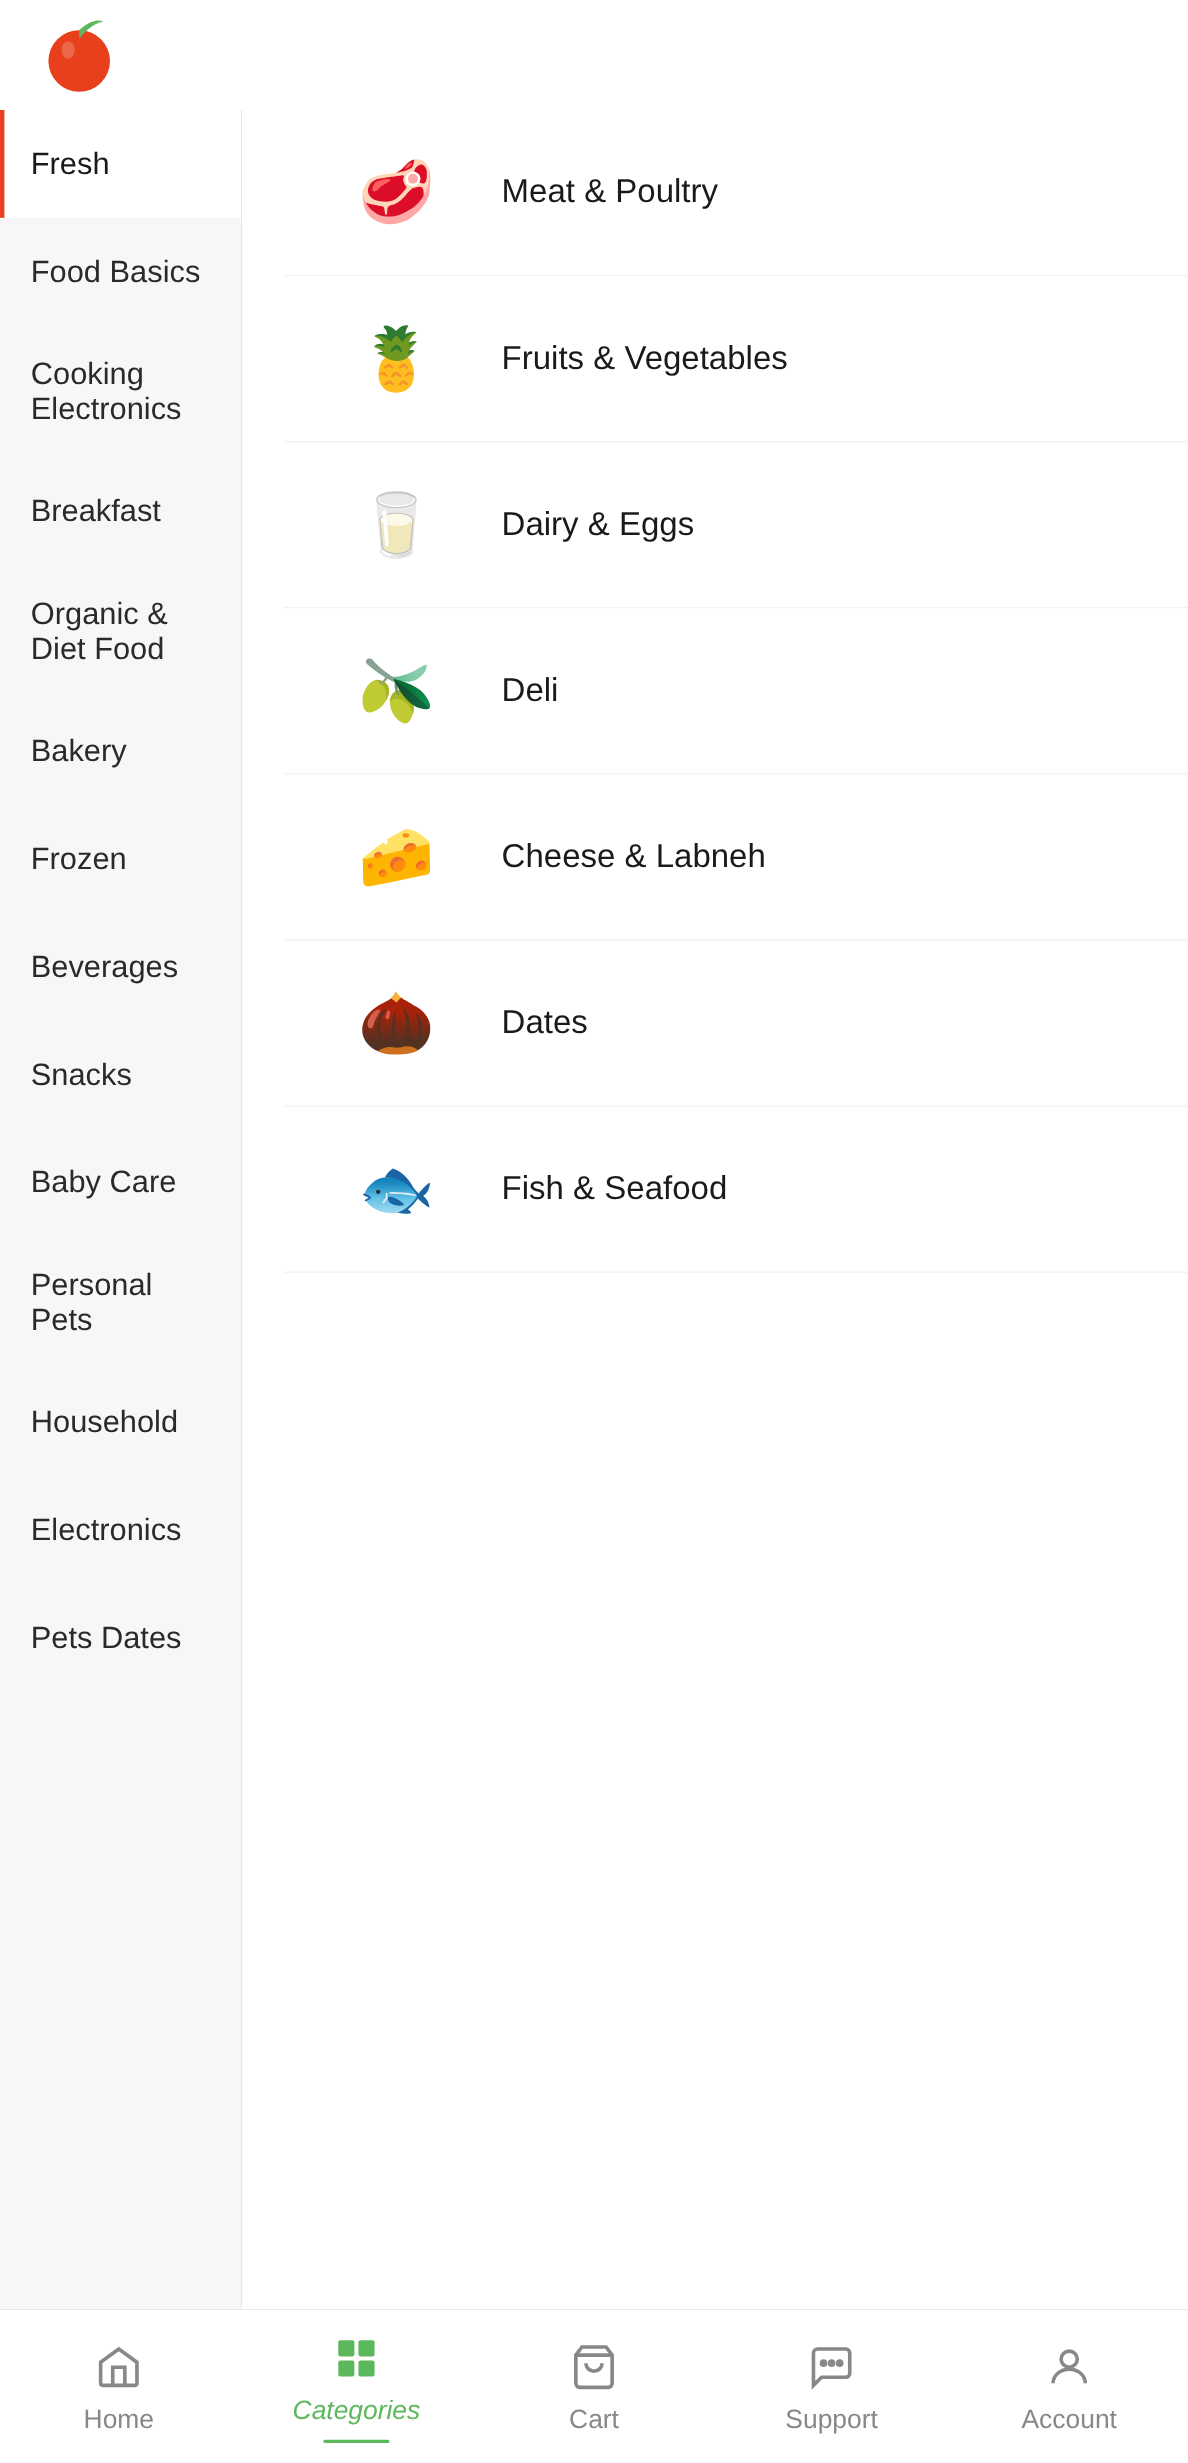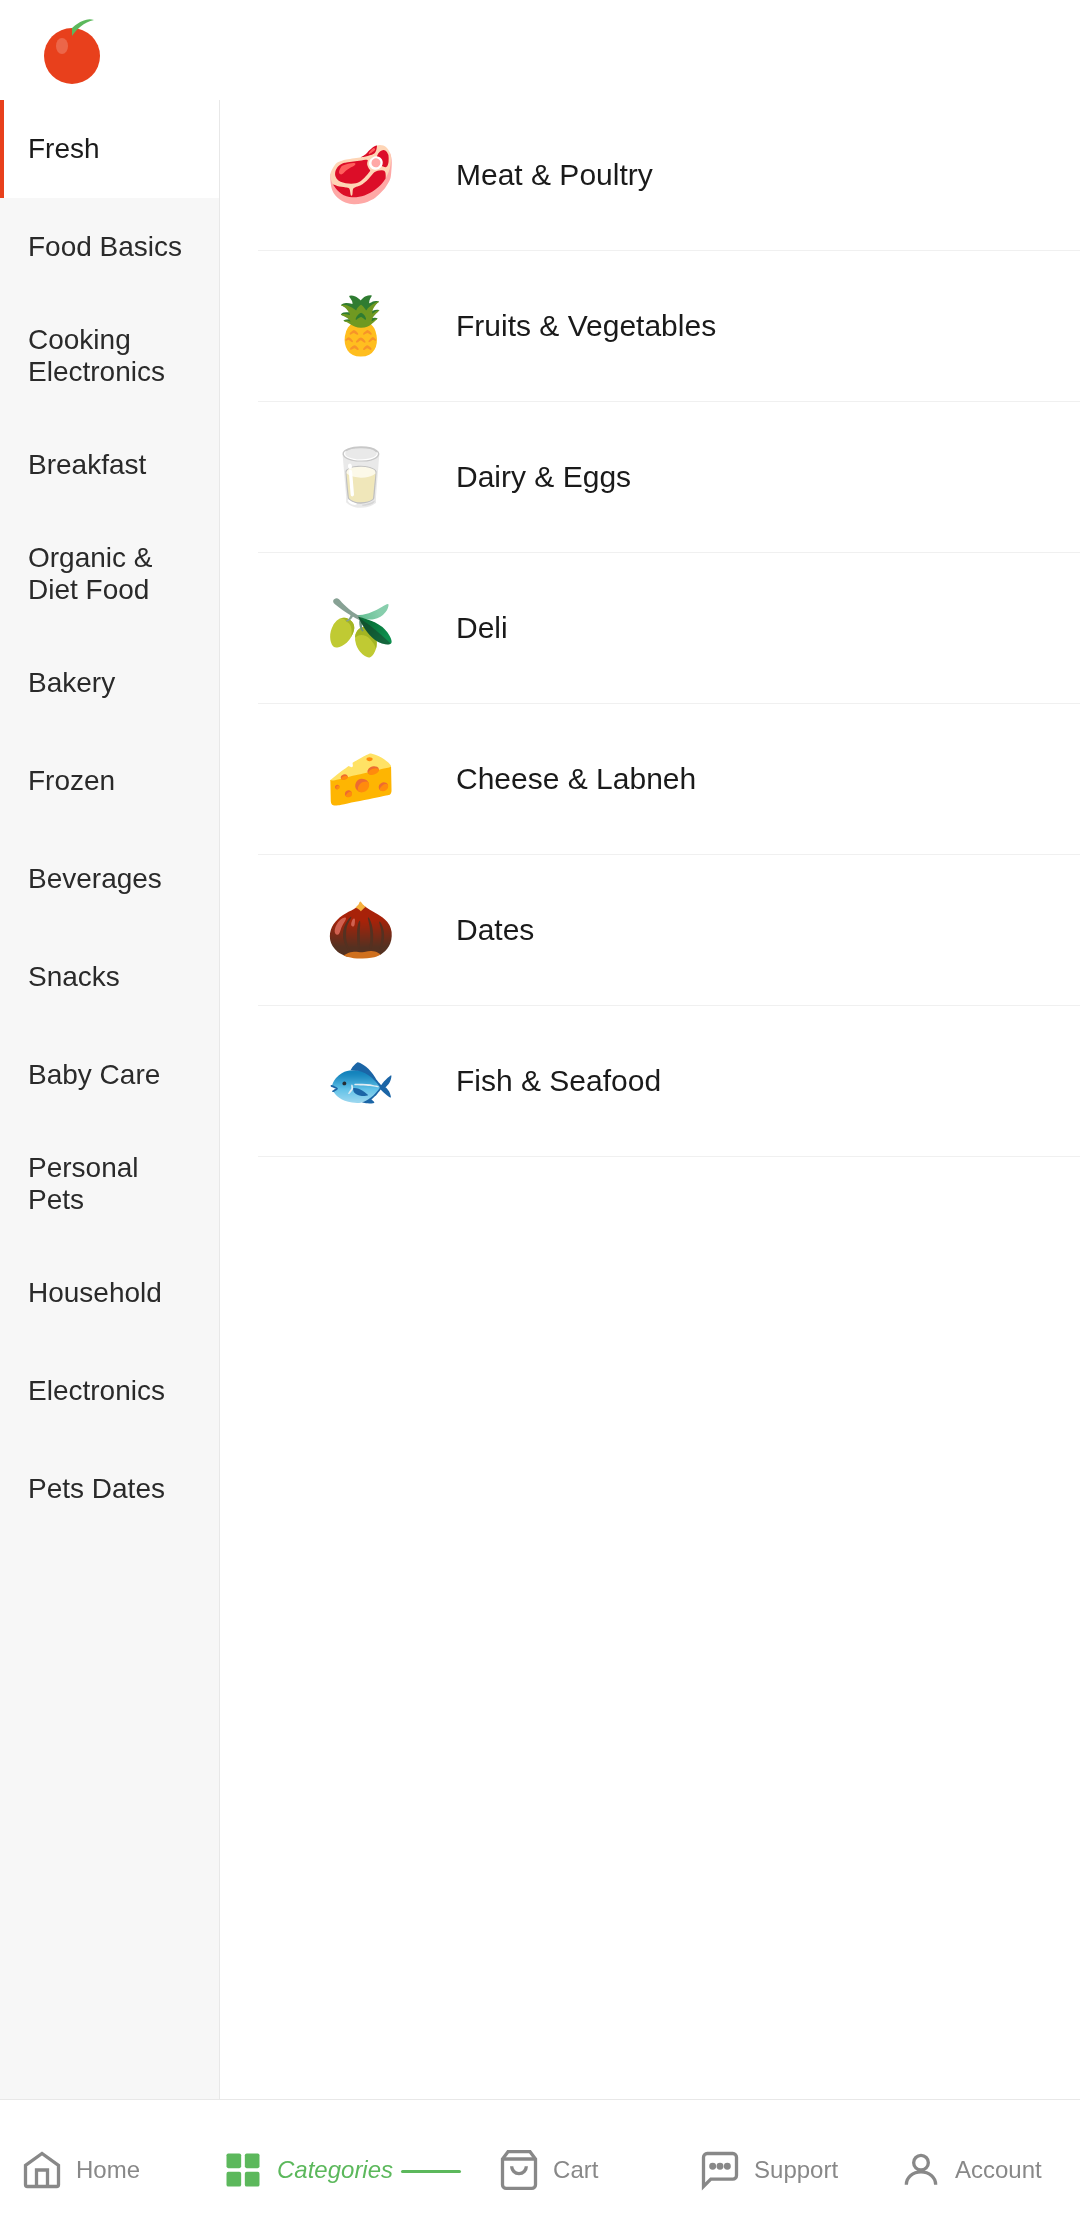--- a/index.html
+++ b/index.html
@@ -110,26 +110,26 @@
       width: 1080px;
       height: 140px;
       background: #fff;
       border-top: 1px solid #e8e8e8;
       display: flex;
       align-items: center;
       justify-content: space-around;
     }
     .nav-item {
       display: flex;
-      flex-direction: row;
+      flex-direction: column;
       align-items: center;
       gap: 8px;
       cursor: pointer;
       flex: 1;
-      padding: 16px 16px;
+      padding: 16px 0;
     }
     .nav-icon {
       width: 52px;
       height: 52px;
       display: flex;
       align-items: center;
       justify-content: center;
     }
     .nav-label {
       font-size: 24px;

